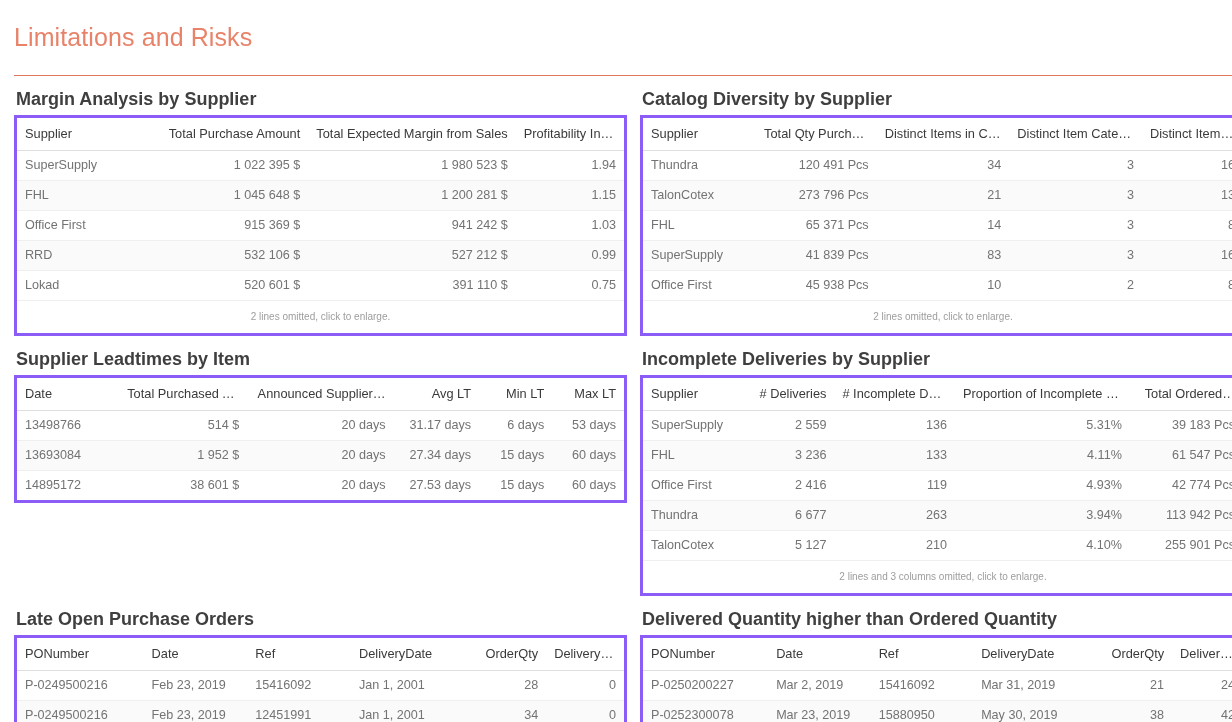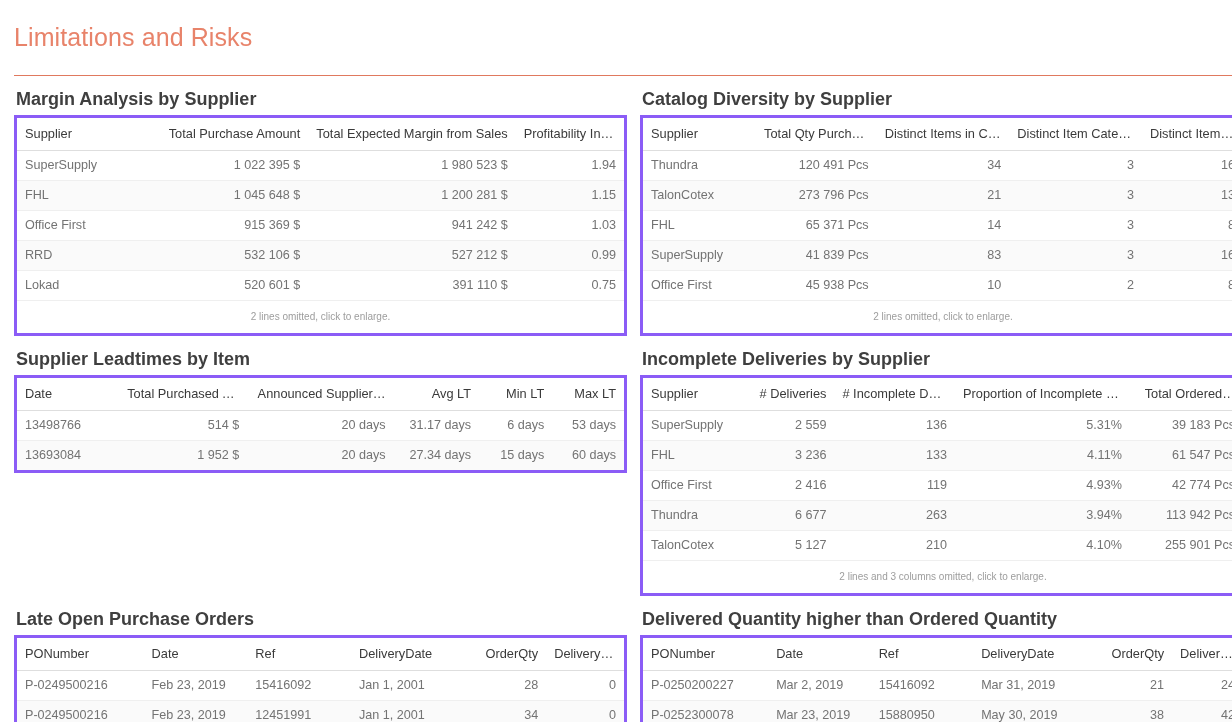--- a/index.html
+++ b/index.html
@@ -272,20 +272,28 @@
               <td class="num">53 days</td>
             </tr>
             <tr>
               <td class="txt">13693084</td>
               <td class="num">1 952 $</td>
               <td class="num">20 days</td>
               <td class="num">27.34 days</td>
               <td class="num">15 days</td>
               <td class="num">60 days</td>
             </tr>
+            <tr>
+              <td class="txt">14895172</td>
+              <td class="num">38 601 $</td>
+              <td class="num">20 days</td>
+              <td class="num">27.53 days</td>
+              <td class="num">15 days</td>
+              <td class="num">60 days</td>
+            </tr>
           </tbody>
         </table>
       </div>
       <div class="tile">
         <div class="tile-title">Incomplete Deliveries by Supplier</div>
         <table class="dt">
           <colgroup>
             <col style="width: 18%;">
             <col style="width: 14%;">
             <col style="width: 20%;">

